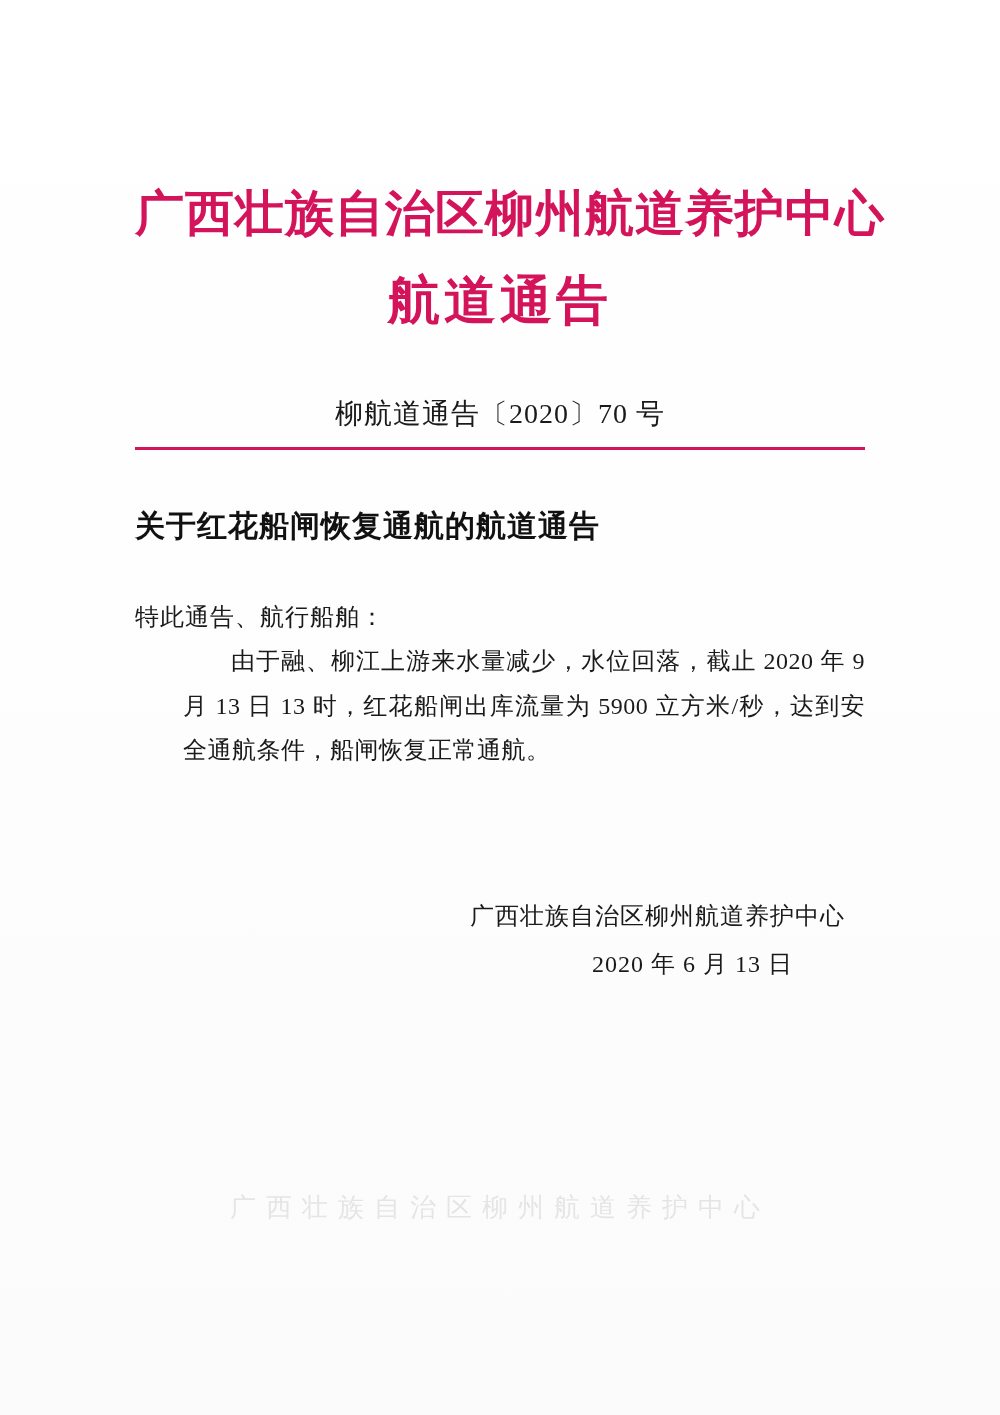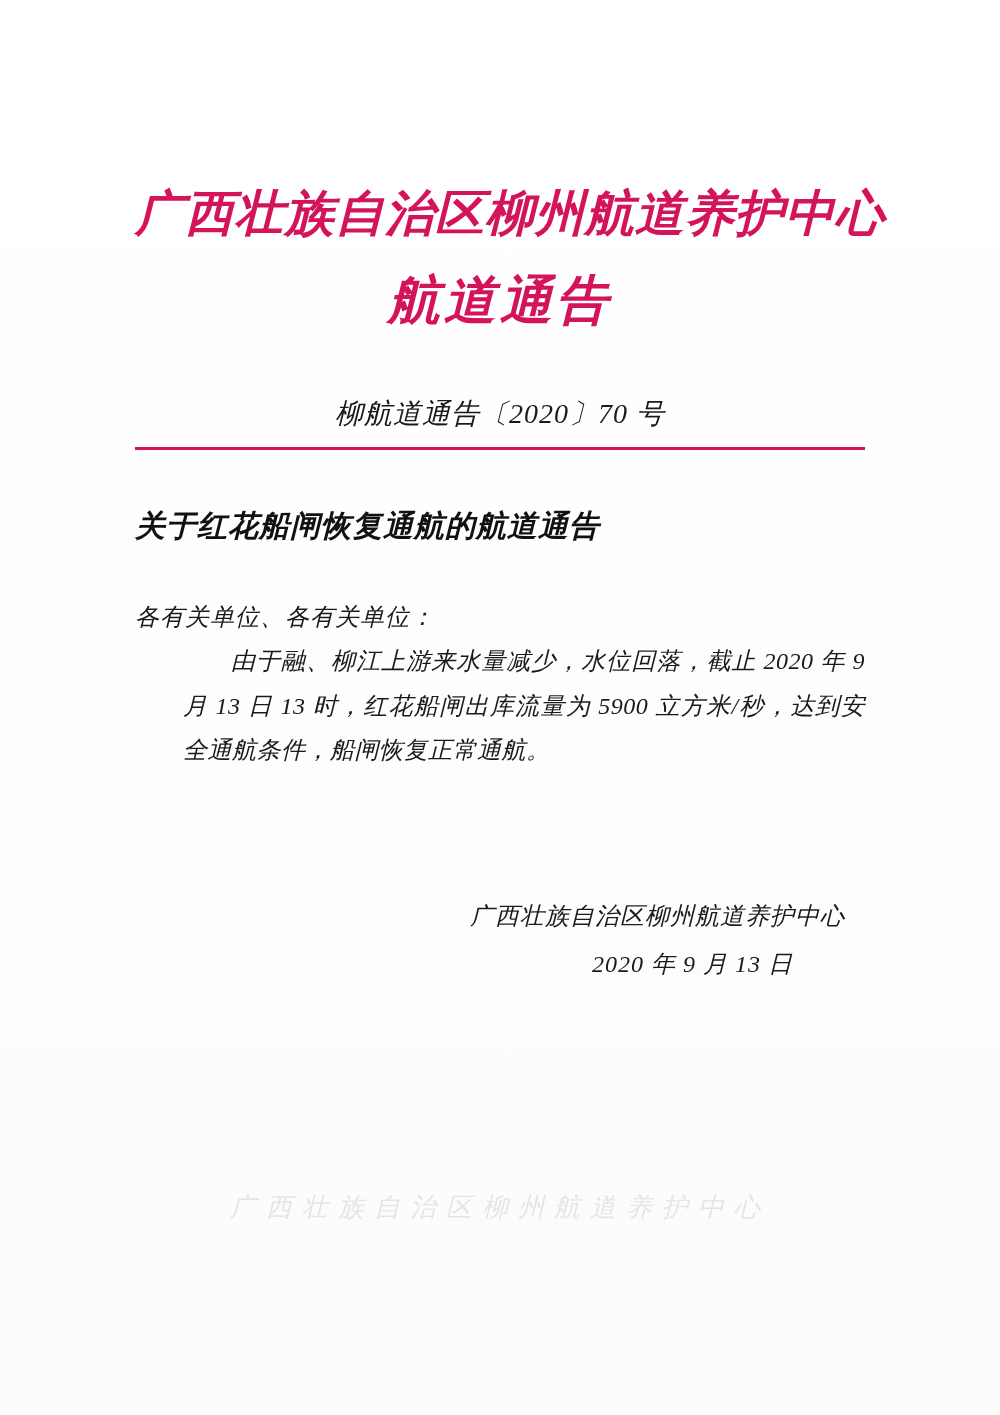--- a/index.html
+++ b/index.html
@@ -12,21 +12,20 @@
     height: 1415px;
     position: relative;
     font-family: "Liberation Serif", "DejaVu Serif", serif;
     color: #1a1a1a;
     overflow: hidden;
   }
   .page {
     position: absolute;
     inset: 0;
     background: #bef264;
-    font-style: italic;
   }
   
   .paper-tint {
     position: absolute;
     inset: 0;
     background: linear-gradient(180deg, #ffffff 0%, #fdfdfd 60%, #fbfbfb 100%);
     pointer-events: none;
   }
 
   .doc-body {
@@ -135,25 +134,25 @@
       <div class="line1">广西壮族自治区柳州航道养护中心</div>
       <div class="line2">航道通告</div>
     </div>
 
     <div class="doc-number">柳航道通告〔2020〕70 号</div>
 
     <div class="red-rule"></div>
 
     <div class="doc-title">关于红花船闸恢复通航的航道通告</div>
 
-    <div class="salutation">各有关单位、各有关单位：</div>
+    <div class="salutation">特此通告、航行船舶：</div>
 
     <div class="para">由于融、柳江上游来水量减少，水位回落，截止 2020 年 9 月 13 日 13 时，红花船闸出库流量为 5900 立方米/秒，达到安全通航条件，船闸恢复正常通航。</div>
 
     <div class="signature">
       <span class="org">广西壮族自治区柳州航道养护中心</span>
-      <span class="date">2020 年 9 月 13 日</span>
+      <span class="date">2020 年 6 月 13 日</span>
     </div>
 
   </div>
 
   <div class="watermark">广西壮族自治区柳州航道养护中心</div>
 </div>
 
 </body></html>

